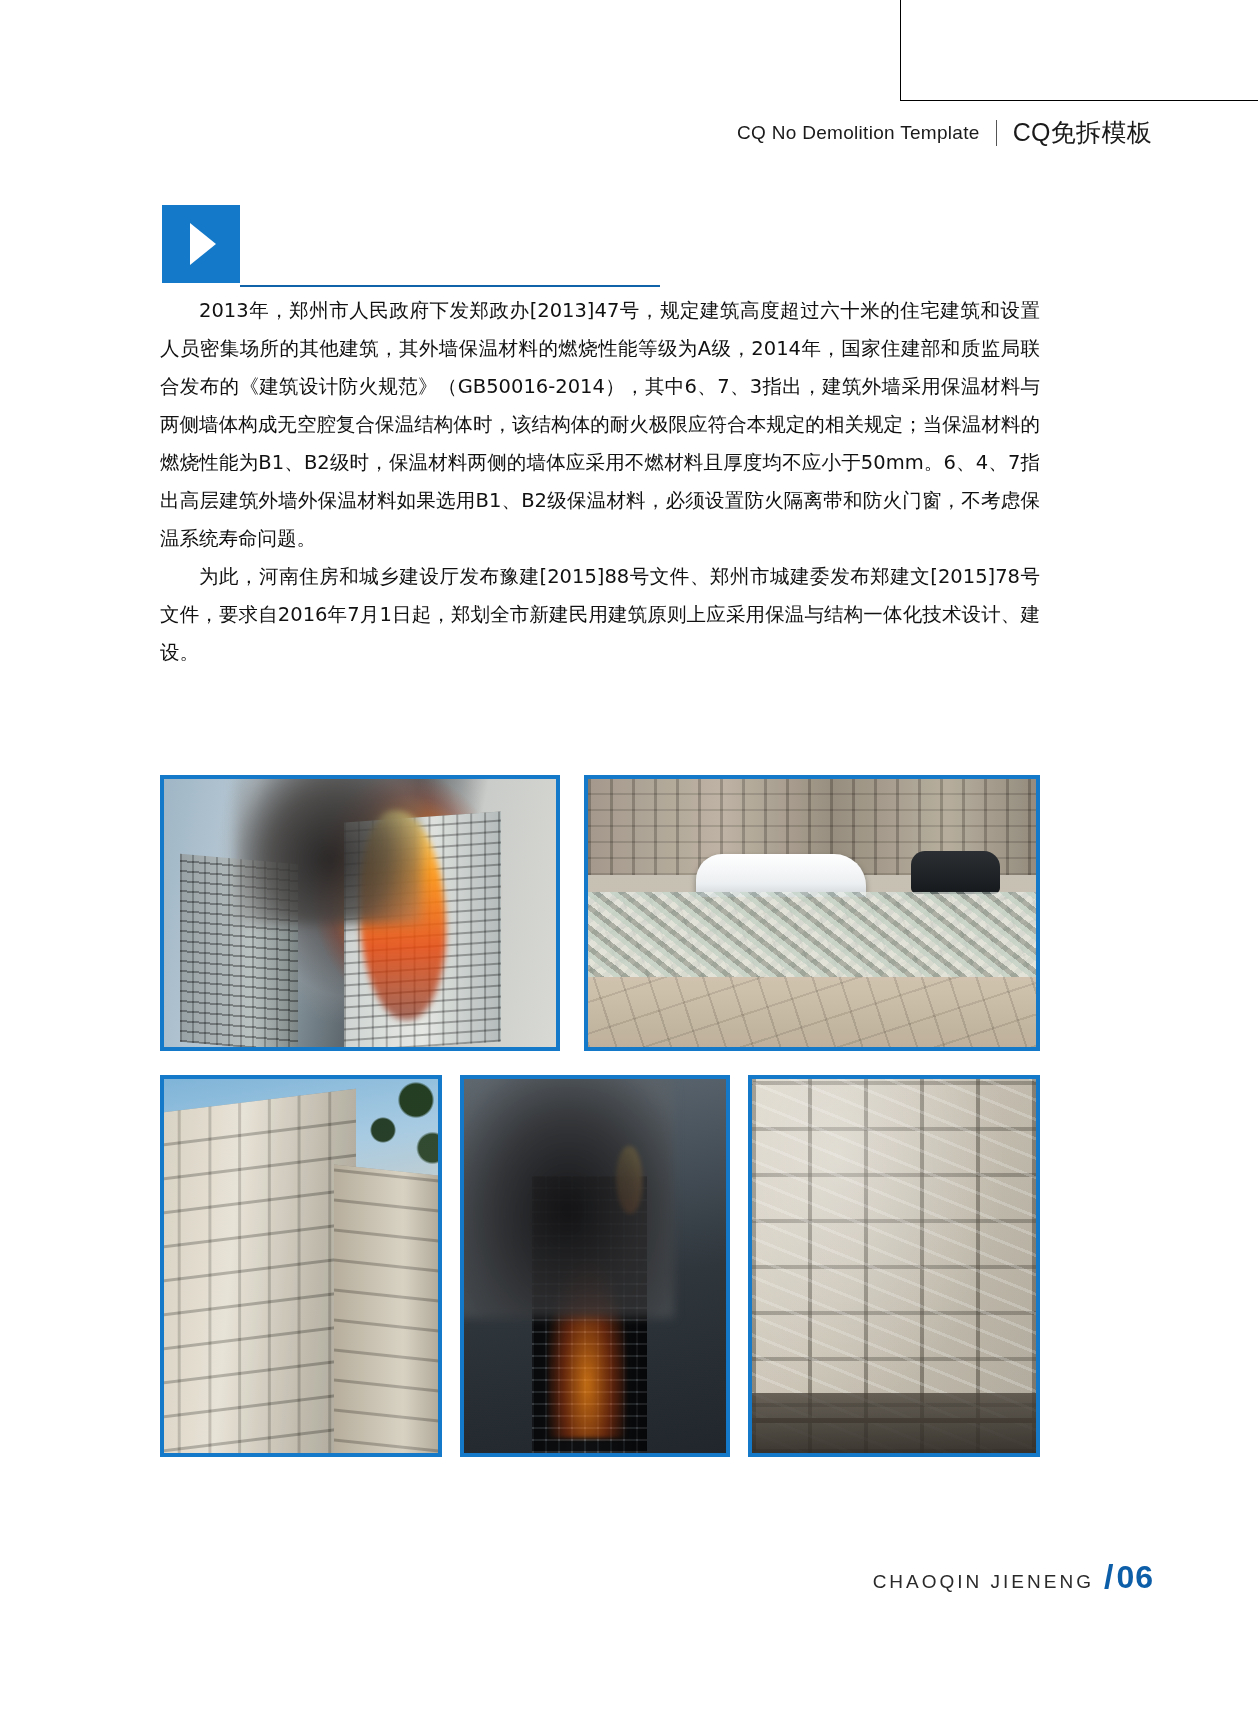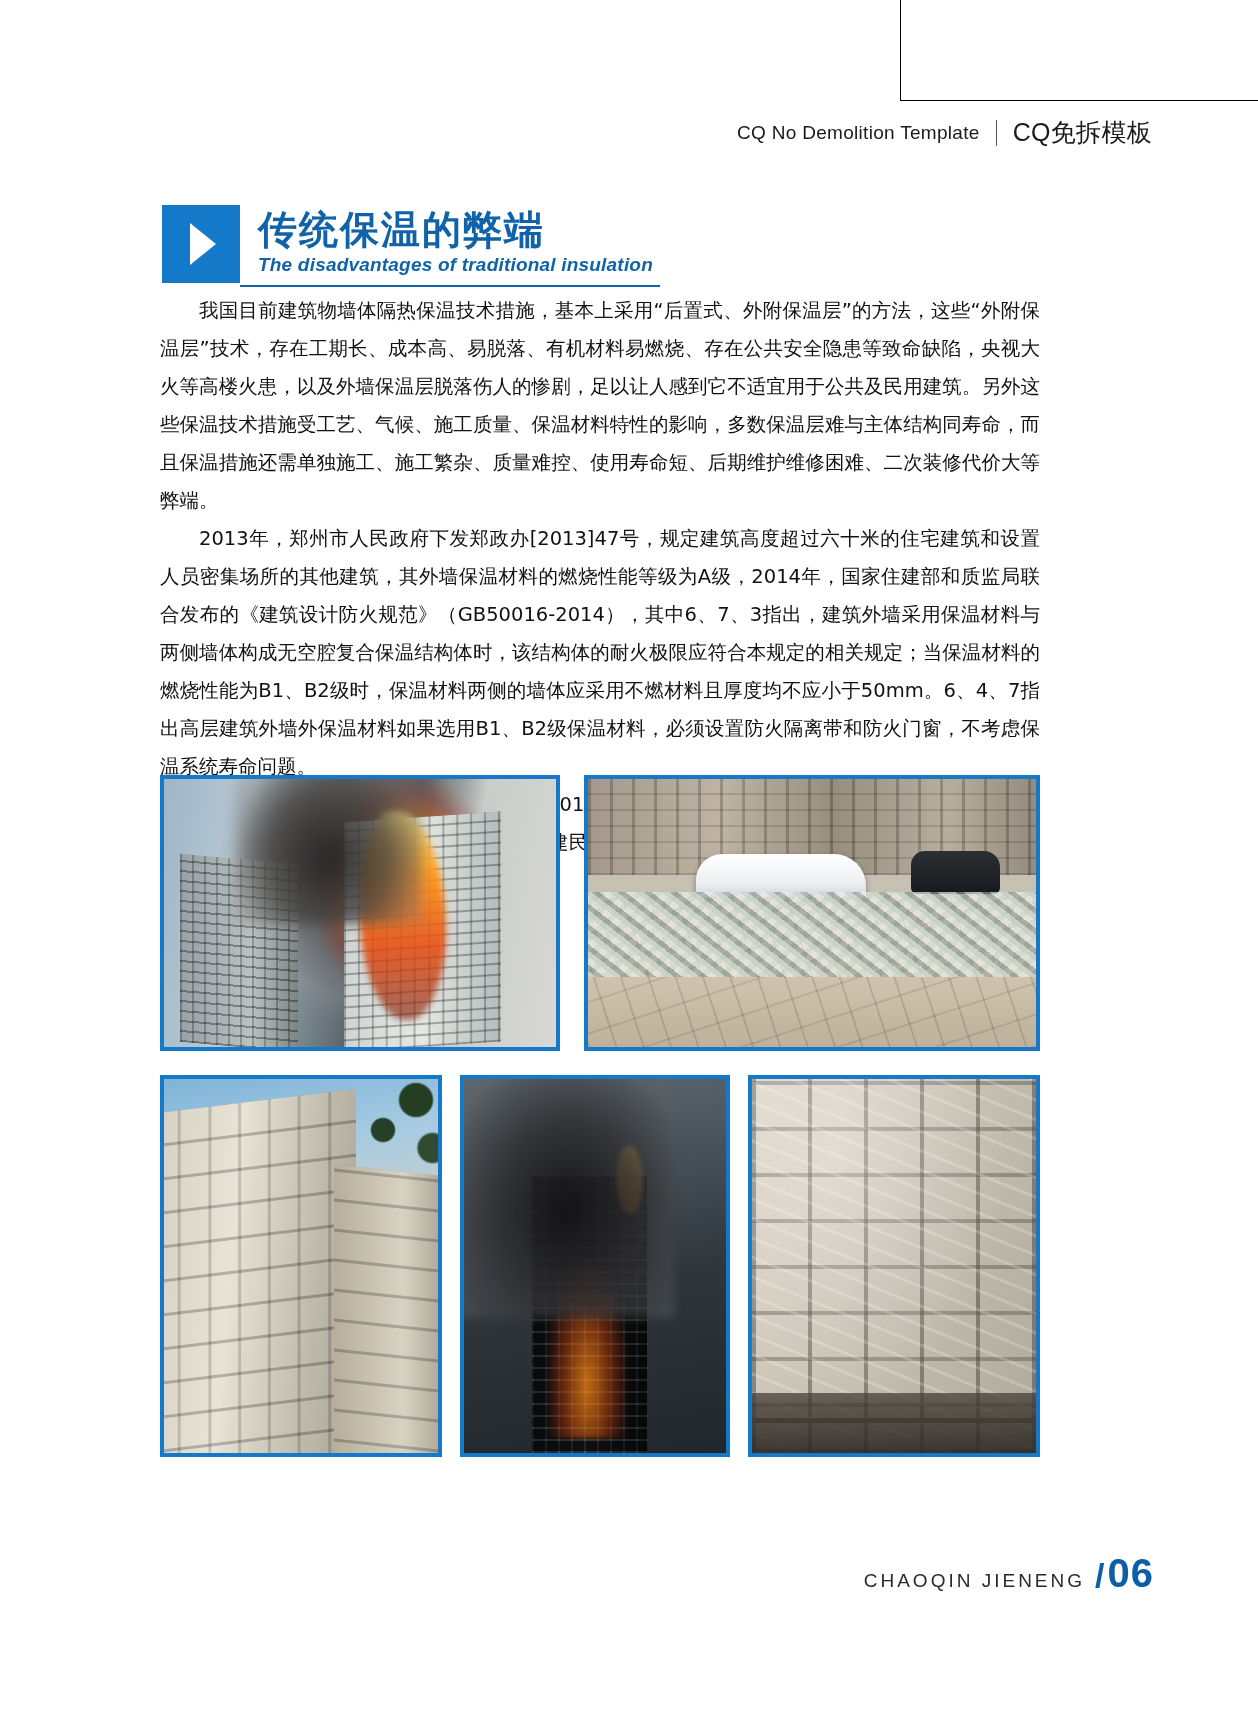--- a/index.html
+++ b/index.html
@@ -392,21 +392,21 @@
     font-weight: 400;
     color: #2a2a2a;
   }
   .footer .slash {
     margin: 0 3px 0 10px;
     font-size: 34px;
     font-weight: bold;
     color: #0d5ea8;
   }
   .footer .num {
-    font-size: 40px;
+    font-size: 32px;
     font-weight: bold;
     color: #0d5ea8;
     letter-spacing: 1px;
     text-align: center;
   }
 </style>
 </head>
 <body>
 
 <div class="corner-vline"></div>
@@ -415,29 +415,24 @@
 <div class="header">
   <span class="en">CQ No Demolition Template</span>
   <span class="divider"></span>
   <span class="cn">CQ免拆模板</span>
 </div>
 
 <div class="title-block">
   <div class="title-arrow">
     <span class="chev"></span>
   </div>
-  <div class="title-texts">
-    <div class="title-cn">传统保温的弊端</div>
-    <div class="title-en">The disadvantages of traditional insulation</div>
-  </div>
 </div>
 <div class="title-underline"></div>
 
 <div class="body-text">
-  <p>我国目前建筑物墙体隔热保温技术措施，基本上采用“后置式、外附保温层”的方法，这些“外附保温层”技术，存在工期长、成本高、易脱落、有机材料易燃烧、存在公共安全隐患等致命缺陷，央视大火等高楼火患，以及外墙保温层脱落伤人的惨剧，足以让人感到它不适宜用于公共及民用建筑。另外这些保温技术措施受工艺、气候、施工质量、保温材料特性的影响，多数保温层难与主体结构同寿命，而且保温措施还需单独施工、施工繁杂、质量难控、使用寿命短、后期维护维修困难、二次装修代价大等弊端。</p>
   <p>2013年，郑州市人民政府下发郑政办[2013]47号，规定建筑高度超过六十米的住宅建筑和设置人员密集场所的其他建筑，其外墙保温材料的燃烧性能等级为A级，2014年，国家住建部和质监局联合发布的《建筑设计防火规范》（GB50016-2014），其中6、7、3指出，建筑外墙采用保温材料与两侧墙体构成无空腔复合保温结构体时，该结构体的耐火极限应符合本规定的相关规定；当保温材料的燃烧性能为B1、B2级时，保温材料两侧的墙体应采用不燃材料且厚度均不应小于50mm。6、4、7指出高层建筑外墙外保温材料如果选用B1、B2级保温材料，必须设置防火隔离带和防火门窗，不考虑保温系统寿命问题。</p>
   <p>为此，河南住房和城乡建设厅发布豫建[2015]88号文件、郑州市城建委发布郑建文[2015]78号文件，要求自2016年7月1日起，郑划全市新建民用建筑原则上应采用保温与结构一体化技术设计、建设。</p>
 </div>
 
 <div class="photos">
   <div class="photo-row row1">
     <div class="photo p1">
       <div class="inner img-fire1">
         <div class="tower2"></div>
         <div class="tower"></div>

